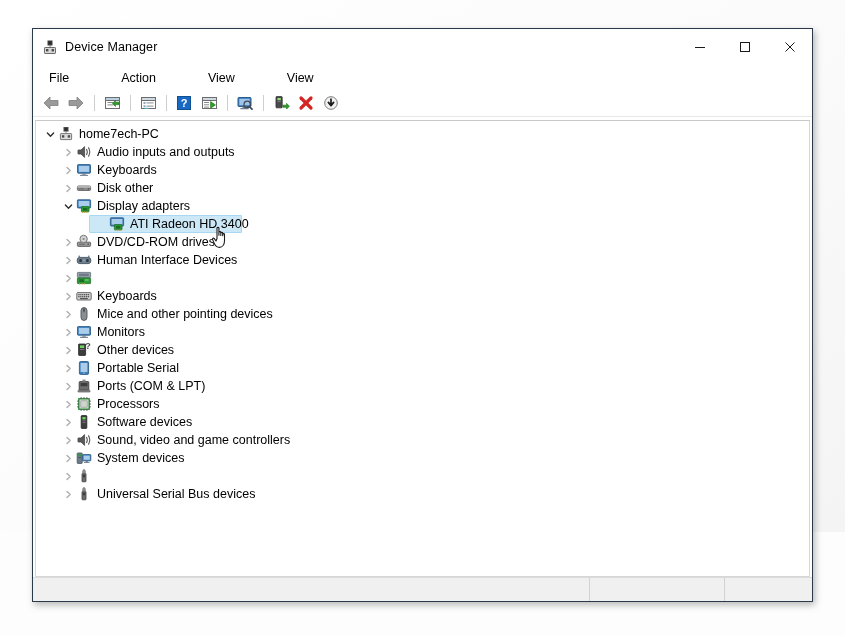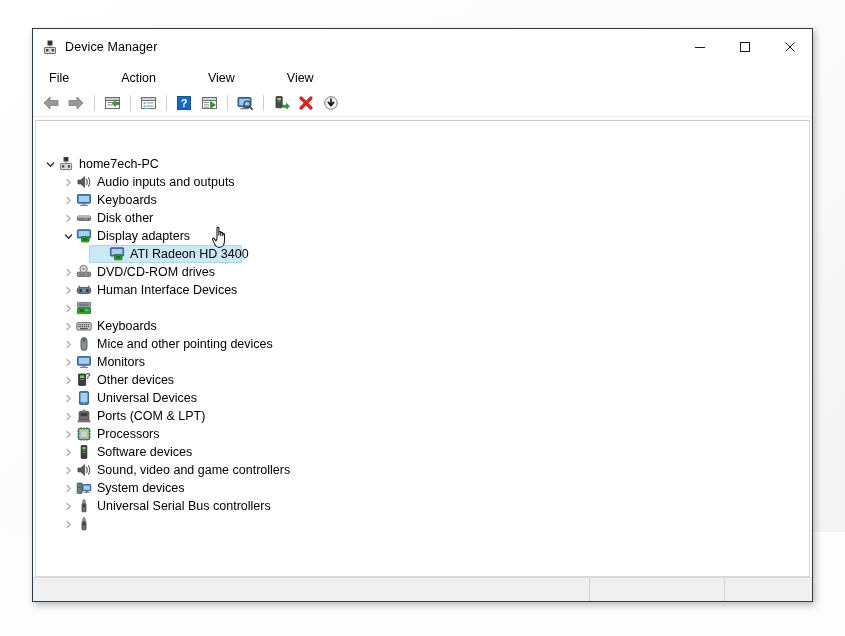--- a/index.html
+++ b/index.html
@@ -160,21 +160,21 @@
     display: flex;
     align-items: center;
     justify-content: center;
     margin-right: 5px;
   }
   .node-label {
     font-size: 12.5px;
     color: #000000;
     line-height: 16px;
   }
-  .row.level0 { padding-left: 7px; margin-top: 30px; }
+  .row.level0 { padding-left: 7px; }
   .row.level1 { padding-left: 25px; }
   .row.level2 { padding-left: 58px; }
 
   .row.selected .sel-bg {
     position: absolute;
     left: 53px;
     top: 0;
     height: 18px;
     background: #cce8f7;
     border: 1px solid #a8d8ef;
@@ -598,21 +598,21 @@
                 <path d="M3 1.4 L6.2 4.5 L3 7.6" fill="none" stroke="#adadad" stroke-width="1.35" stroke-linecap="round" stroke-linejoin="round"></path>
               </svg>
             </span>
             <span class="node-icon">
               <svg width="16" height="16" viewBox="0 0 16 16">
                 <rect x="3.4" y="1.6" width="9.2" height="12.8" rx="1.2" fill="#3e7fb8" stroke="#2c5c8a" stroke-width="0.9"></rect>
                 <rect x="4.6" y="3" width="6.8" height="9" fill="#a9cdea"></rect>
                 <rect x="6.6" y="12.6" width="2.8" height="0.9" rx="0.4" fill="#8fb4d4"></rect>
               </svg>
             </span>
-            <span class="node-label">Universal Devices</span>
+            <span class="node-label">Portable Serial</span>
           </div>
           <div class="row level1">
             <span class="expander">
               <svg width="9" height="9" viewBox="0 0 9 9">
                 <path d="M3 1.4 L6.2 4.5 L3 7.6" fill="none" stroke="#adadad" stroke-width="1.35" stroke-linecap="round" stroke-linejoin="round"></path>
               </svg>
             </span>
             <span class="node-icon">
               <svg width="16" height="16" viewBox="0 0 16 16">
                 <rect x="3.2" y="3.6" width="9.6" height="8.6" rx="0.8" fill="#6d6d6d" stroke="#3f3f3f" stroke-width="0.9"></rect>
@@ -706,36 +706,36 @@
               </svg>
             </span>
             <span class="node-icon">
               <svg width="16" height="16" viewBox="0 0 16 16">
                 <rect x="6" y="5.4" width="4" height="8.4" rx="0.6" fill="#6d6d6d" stroke="#3f3f3f" stroke-width="0.8"></rect>
                 <rect x="7" y="6.6" width="2" height="2.6" fill="#3a3a3a"></rect>
                 <rect x="6.8" y="2.2" width="2.4" height="3.2" rx="0.5" fill="#9a9a9a" stroke="#5d5d5d" stroke-width="0.7"></rect>
                 <rect x="7.4" y="1" width="1.2" height="1.4" fill="#8a8a8a"></rect>
               </svg>
             </span>
-            <span class="node-label">Universal Serial Bus controllers</span>
           </div>
           <div class="row level1">
             <span class="expander">
               <svg width="9" height="9" viewBox="0 0 9 9">
                 <path d="M3 1.4 L6.2 4.5 L3 7.6" fill="none" stroke="#adadad" stroke-width="1.35" stroke-linecap="round" stroke-linejoin="round"></path>
               </svg>
             </span>
             <span class="node-icon">
               <svg width="16" height="16" viewBox="0 0 16 16">
                 <rect x="6" y="5.4" width="4" height="8.4" rx="0.6" fill="#6d6d6d" stroke="#3f3f3f" stroke-width="0.8"></rect>
                 <rect x="7" y="6.6" width="2" height="2.6" fill="#3a3a3a"></rect>
                 <rect x="6.8" y="2.2" width="2.4" height="3.2" rx="0.5" fill="#9a9a9a" stroke="#5d5d5d" stroke-width="0.7"></rect>
                 <rect x="7.4" y="1" width="1.2" height="1.4" fill="#8a8a8a"></rect>
               </svg>
             </span>
+            <span class="node-label">Universal Serial Bus devices</span>
           </div>
         </div>
     </div>
 
     <div class="statusbar">
       <div class="status-pane sp1"></div>
       <div class="status-pane sp2"></div>
       <div class="status-pane sp3"></div>
     </div>
 

